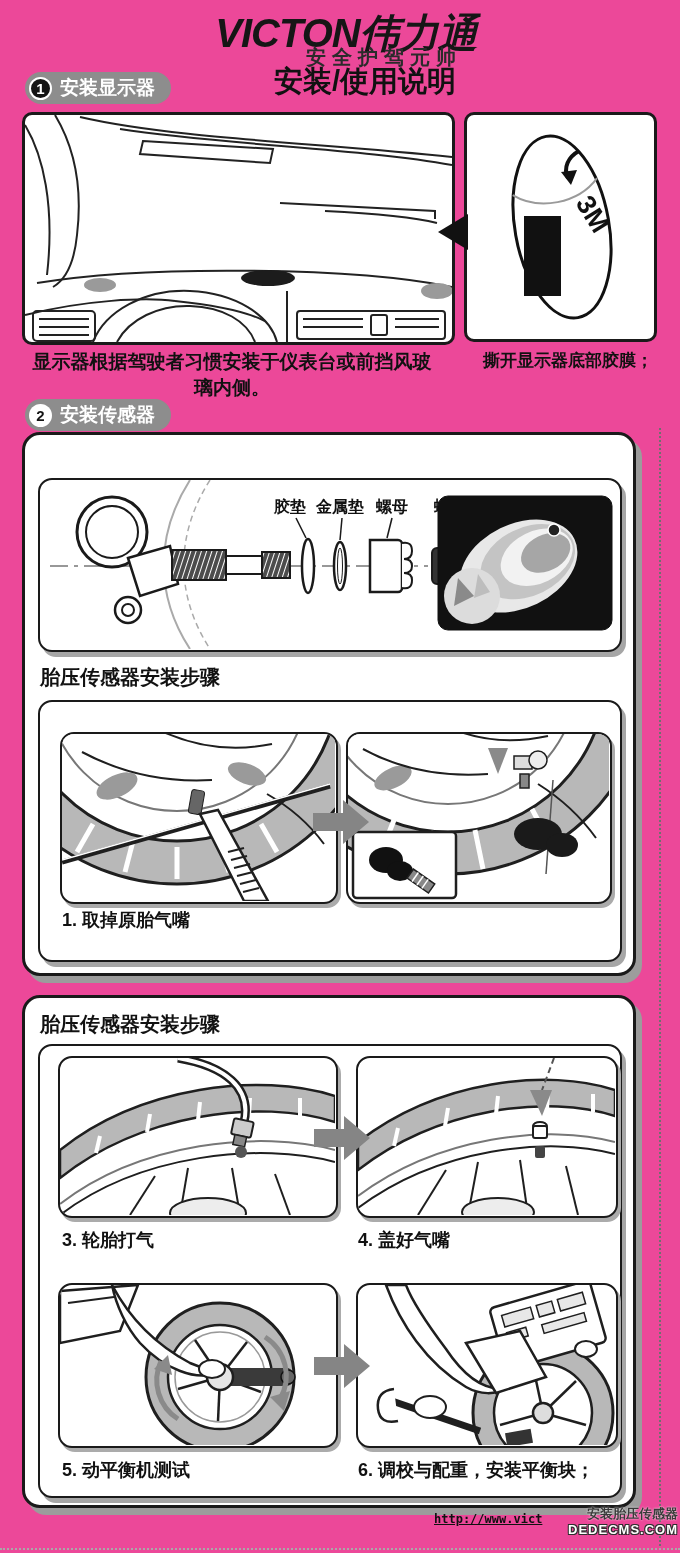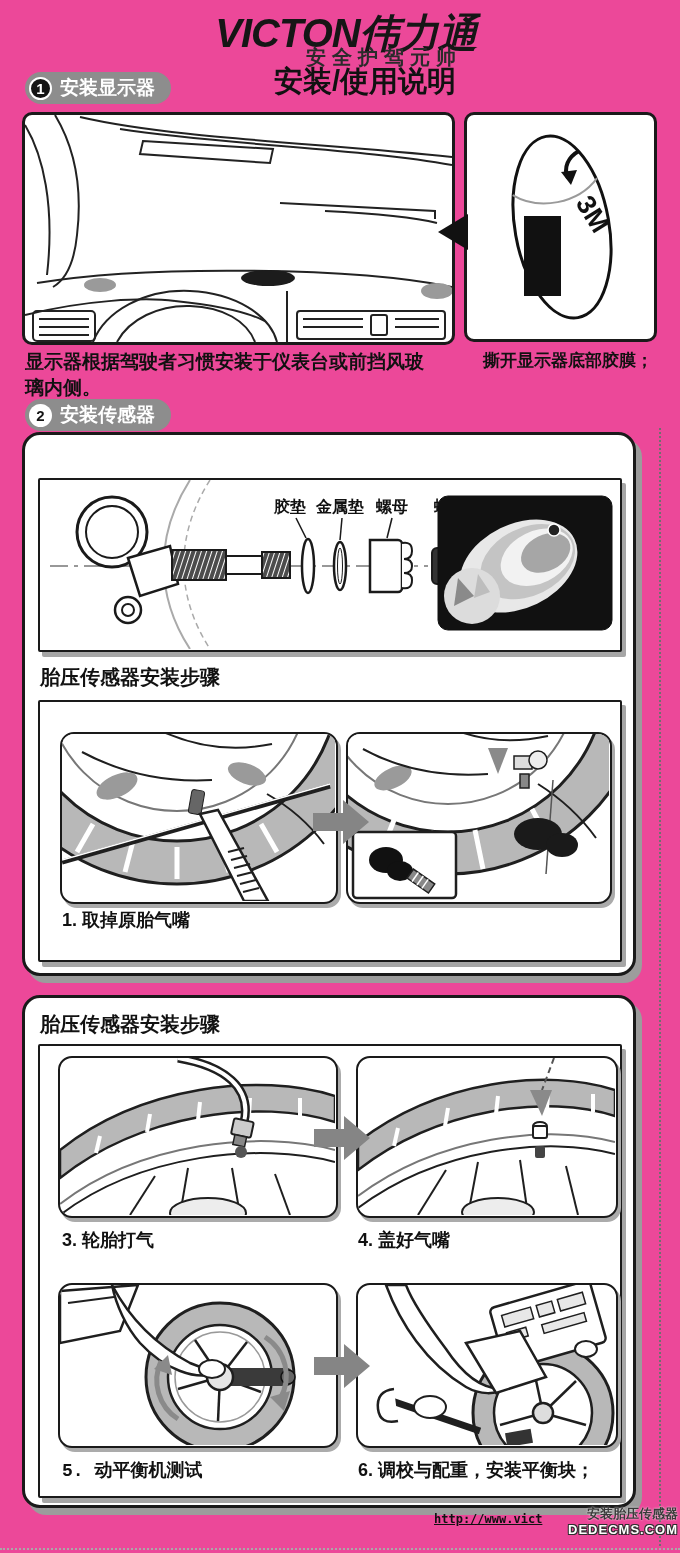--- a/index.html
+++ b/index.html
@@ -11,21 +11,21 @@
   .doc-title{font-weight:bold;font-size:29px;color:#111;white-space:nowrap;}
   .badge{display:flex;align-items:center;gap:8px;background:#8d8d8d;color:#fff;
          border-radius:16px;padding:3px 16px 3px 4px;font-weight:bold;font-size:19px;white-space:nowrap;}
   .badge-circle{width:23px;height:23px;border-radius:50%;display:flex;align-items:center;justify-content:center;
                 font-size:15px;font-weight:bold;box-sizing:border-box;}
   .badge-circle.dark{background:#141414;color:#fff;border:2px solid #fff;}
   .badge-circle.light{background:#fff;color:#141414;}
   .panel{background:#fff;border:3px solid #1a1a1a;border-radius:18px;box-sizing:border-box;
          box-shadow:6px 7px 0 0 #9c9c9c;}
   .flat-panel{background:#fff;border:3px solid #1a1a1a;border-radius:10px;box-sizing:border-box;}
-  .inner-panel{background:#fff;border:2.5px solid #1a1a1a;border-radius:2px;box-sizing:border-box;
+  .inner-panel{background:#fff;border:2.5px solid #1a1a1a;border-radius:14px;box-sizing:border-box;
          box-shadow:4px 5px 0 0 #a6a6a6;text-decoration:underline;}
   .step-box{background:#fff;border:2.5px solid #1a1a1a;border-radius:14px;box-sizing:border-box;
          overflow:hidden;box-shadow:3px 4px 0 0 #ababab;}
   .sec-title{font-weight:bold;font-size:20px;color:#111;white-space:nowrap;}
   .caption{font-weight:bold;color:#111;line-height:1.35;}
   .step-caption{font-weight:bold;font-size:18px;color:#111;white-space:nowrap;}
   .step-caption .note{font-size:14px;}
   .footer-url{font-family:"DejaVu Sans Mono","Liberation Mono",monospace;font-weight:bold;font-size:12px;
          color:#111;text-decoration:underline;white-space:nowrap;}
   .watermark{text-align:right;font-weight:bold;line-height:1.25;}
@@ -94,21 +94,21 @@
         <ellipse cx="95" cy="112" rx="47" ry="92" fill="#fff" stroke="#111" stroke-width="3"></ellipse>
         <path d="M52,72 C75,92 115,92 138,70" stroke="#9a9a9a" stroke-width="2" fill="none"></path>
       </g>
       <path d="M112,36 C101,42 96,53 101,63" stroke="#111" stroke-width="4" fill="none"></path>
       <polygon points="94,57 104,70 110,55" fill="#111"></polygon>
       <text x="108" y="88" transform="rotate(58 108 88)" font-size="27" font-weight="bold" fill="#111">3M</text>
       <rect x="57" y="101" width="37" height="80" fill="#111"></rect>
     </svg>
   </div>
 
-  <div class="abs caption" style="left:25px;top:349px;width:414px;font-size:19px;">显示器根据驾驶者习惯安装于仪表台或前挡风玻璃内侧。</div>
+  <div class="abs caption" style="left:25px;top:349px;width:414px;font-size:19px;text-align:center;">显示器根据驾驶者习惯安装于仪表台或前挡风玻璃内侧。</div>
   <div class="abs caption" style="left:483px;top:350px;width:185px;font-size:17px;">撕开显示器底部胶膜；</div>
 
   <div class="abs badge" style="left:25px;top:399px;">
     <span class="badge-circle light">2</span>
     <span>安装传感器</span>
   </div>
 
   <div class="abs panel" style="left:22px;top:432px;width:614px;height:544px;"></div>
 
 
@@ -396,21 +396,21 @@
       <path d="M34,116 L122,146" stroke="#1f1f1f" stroke-width="7"></path>
       <path d="M36,104 q-18,2 -16,20 q2,16 20,12" fill="#fff" stroke="#1f1f1f" stroke-width="2.5"></path>
       <ellipse cx="72" cy="122" rx="16" ry="11" fill="#fff" stroke="#1f1f1f" stroke-width="2"></ellipse>
     </svg>
   </div>
 
   <svg class="abs" style="left:312px;top:1344px;z-index:6;" viewBox="0 0 56 44" width="60" height="44">
     <polygon points="0,13 30,13 30,0 56,22 30,44 30,31 0,31" fill="#858585"></polygon>
   </svg>
 
-  <div class="abs step-caption" style="left:62px;top:1458px;font-family:Liberation Mono, monospace;">
+  <div class="abs step-caption" style="left:62px;top:1458px;">
     <span>5.</span>
     <span>动平衡机测试</span>
   </div>
   <div class="abs step-caption" style="left:358px;top:1458px;">
     <span>6.</span>
     <span>调校与配重，安装平衡块；</span>
   </div>
 
   <div class="abs footer-url" style="left:434px;top:1512px;">http://www.vict</div>
   <div class="abs watermark" style="right:2px;top:1506px;z-index:8;">

